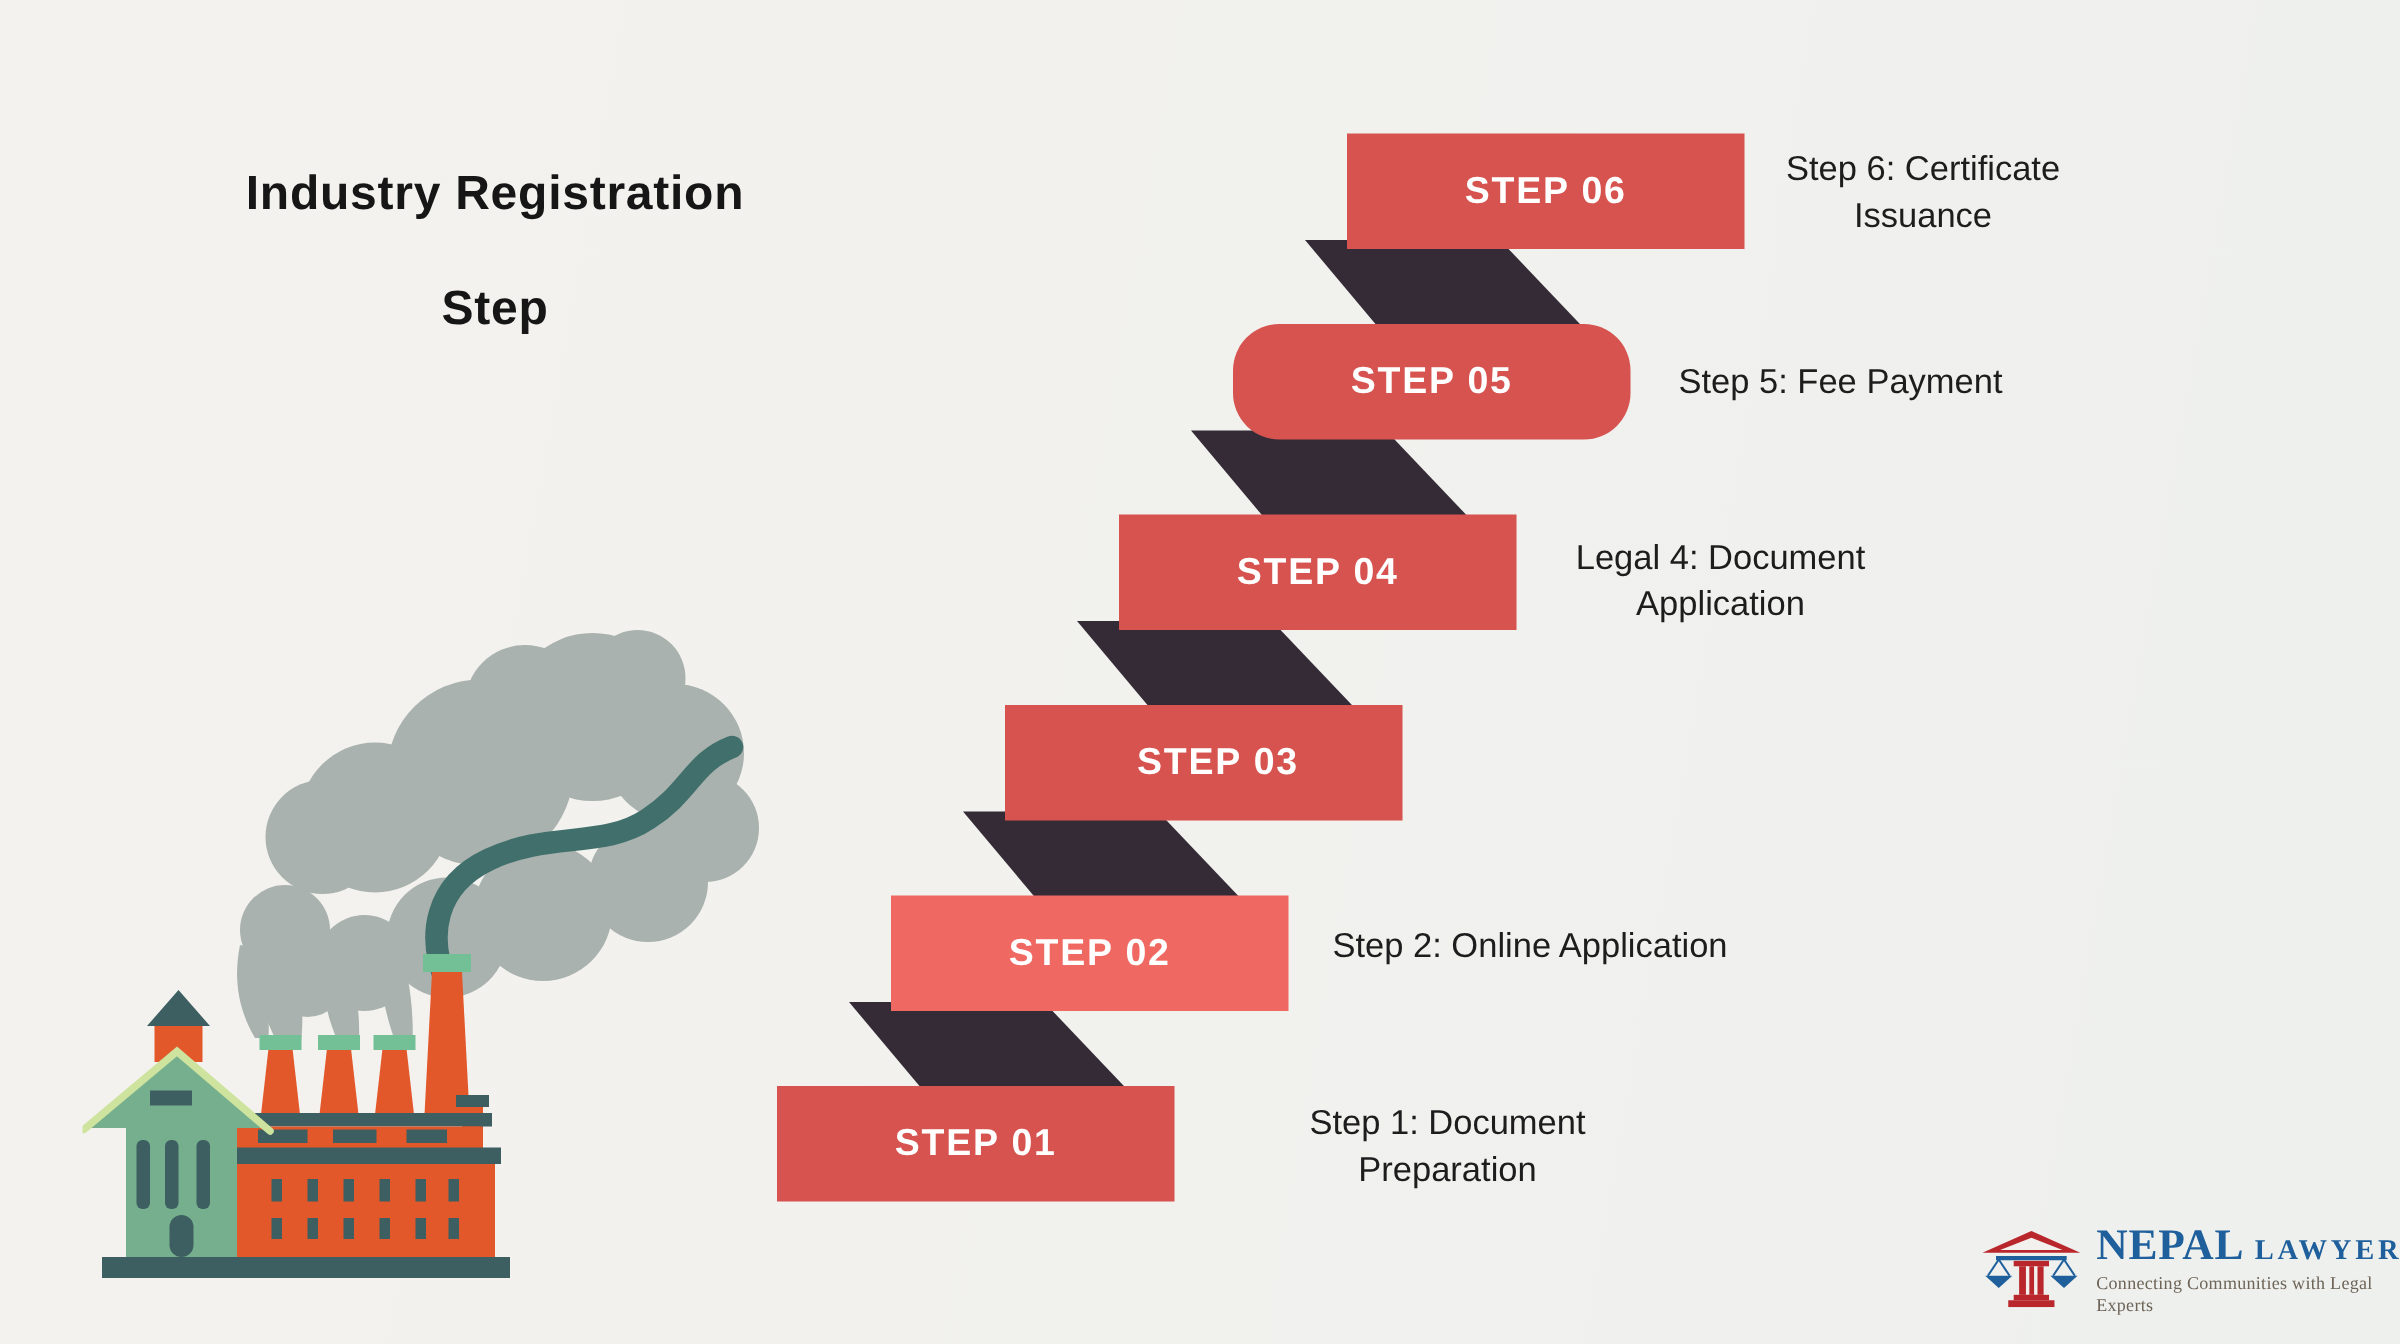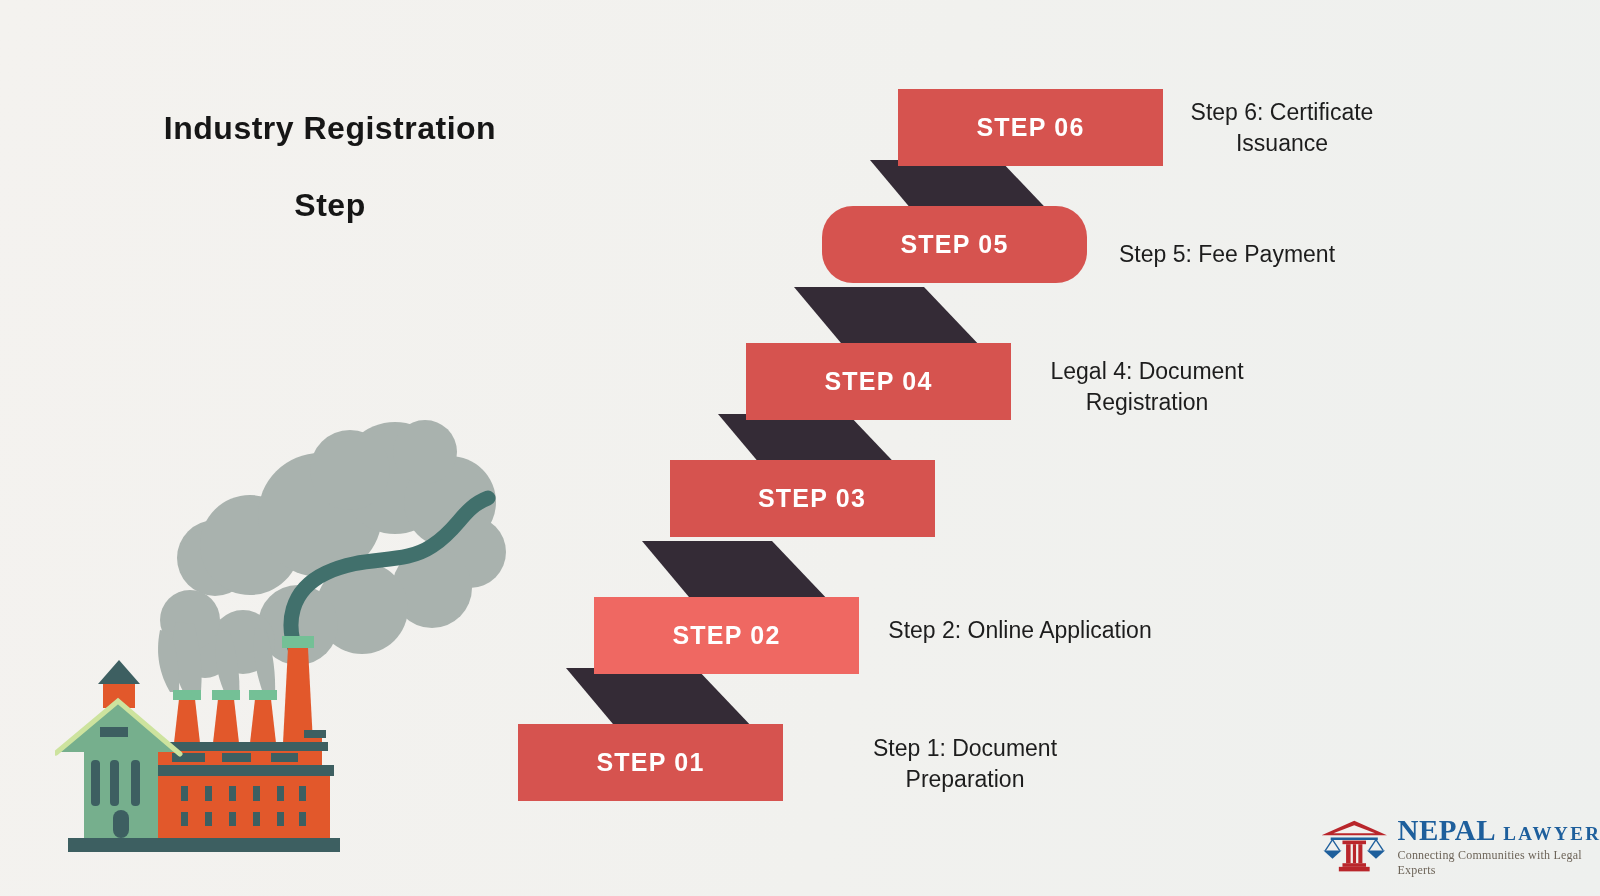--- a/index.html
+++ b/index.html
@@ -26,23 +26,23 @@
   svg.connectors{position:absolute;left:0;top:0;z-index:1;}
   .connector{fill:var(--connector-dark);}
   .bar{
     position:absolute;width:265px;height:77px;z-index:2;
     display:flex;align-items:center;justify-content:center;
     background:var(--bar-red);color:var(--bar-text);
     font-size:25px;font-weight:bold;letter-spacing:1.2px;margin-left:28px;
   }
   .bar.light{background:var(--bar-red-light);}
   .bar-6{left:870px;top:89px;}
-  .bar-5{left:794px;top:206px;border-radius:31px;}
+  .bar-5{left:794px;top:216px;border-radius:31px;}
   .bar-4{left:718px;top:343px;}
-  .bar-3{left:642px;top:460px;padding-left:19px;}
+  .bar-3{left:642px;top:470px;padding-left:19px;}
   .bar-2{left:566px;top:597px;}
   .bar-1{left:490px;top:724px;}
   .desc{
     position:absolute;z-index:2;transform:translateX(-50%);
     text-align:center;color:#1d1d1d;font-size:23px;line-height:31px;white-space:nowrap;
   }
   .desc span{display:block;}
   .desc-6{left:1282px;top:97px;}
   .desc-5{left:1227px;top:239px;}
   .desc-4{left:1147px;top:356px;}
@@ -106,21 +106,21 @@
 
 <div class="desc desc-6">
   <span>Step 6: Certificate</span>
   <span>Issuance</span>
 </div>
 <div class="desc desc-5">
   <span>Step 5: Fee Payment</span>
 </div>
 <div class="desc desc-4">
   <span>Legal 4: Document</span>
-  <span>Registration</span>
+  <span>Application</span>
 </div>
 <div class="desc desc-3">
 </div>
 <div class="desc desc-2">
   <span>Step 2: Online Application</span>
 </div>
 <div class="desc desc-1">
   <span>Step 1: Document</span>
   <span>Preparation</span>
 </div>

